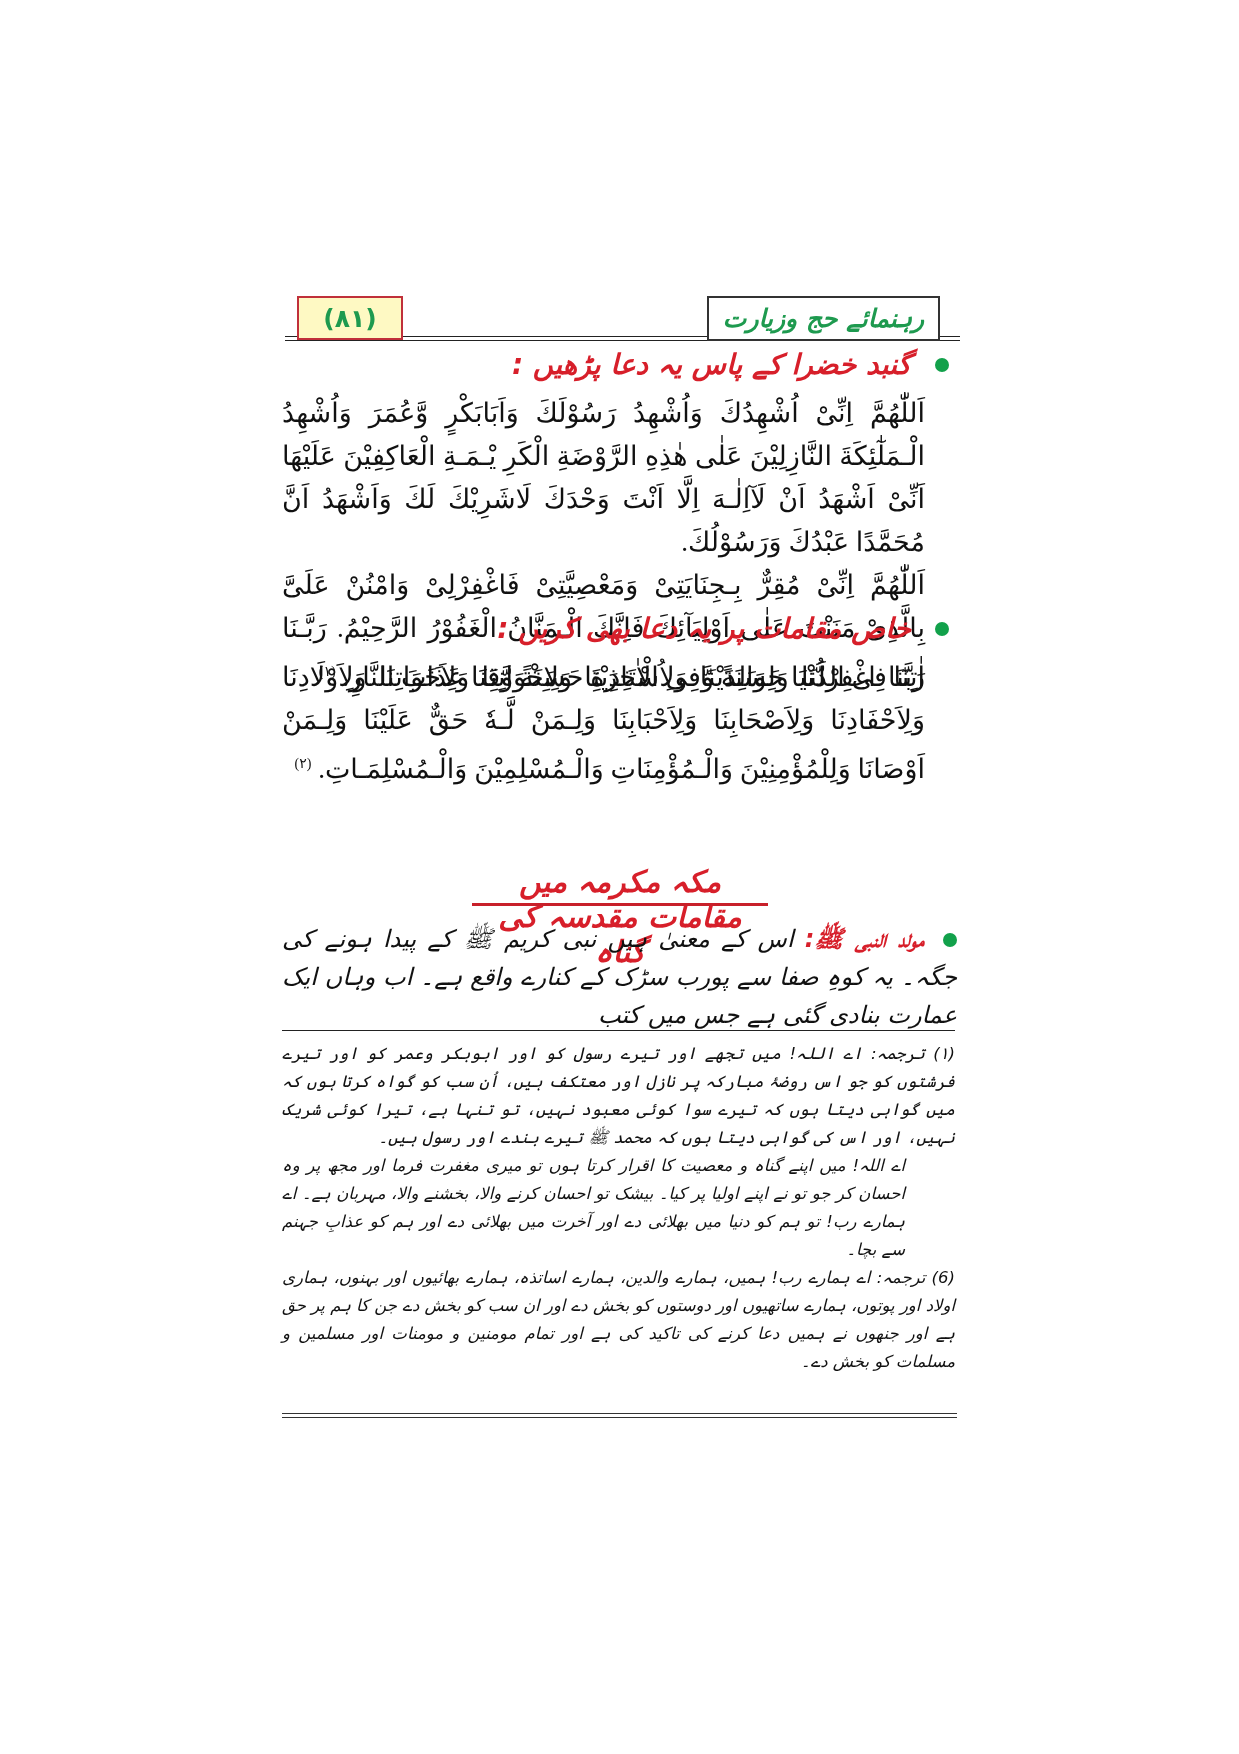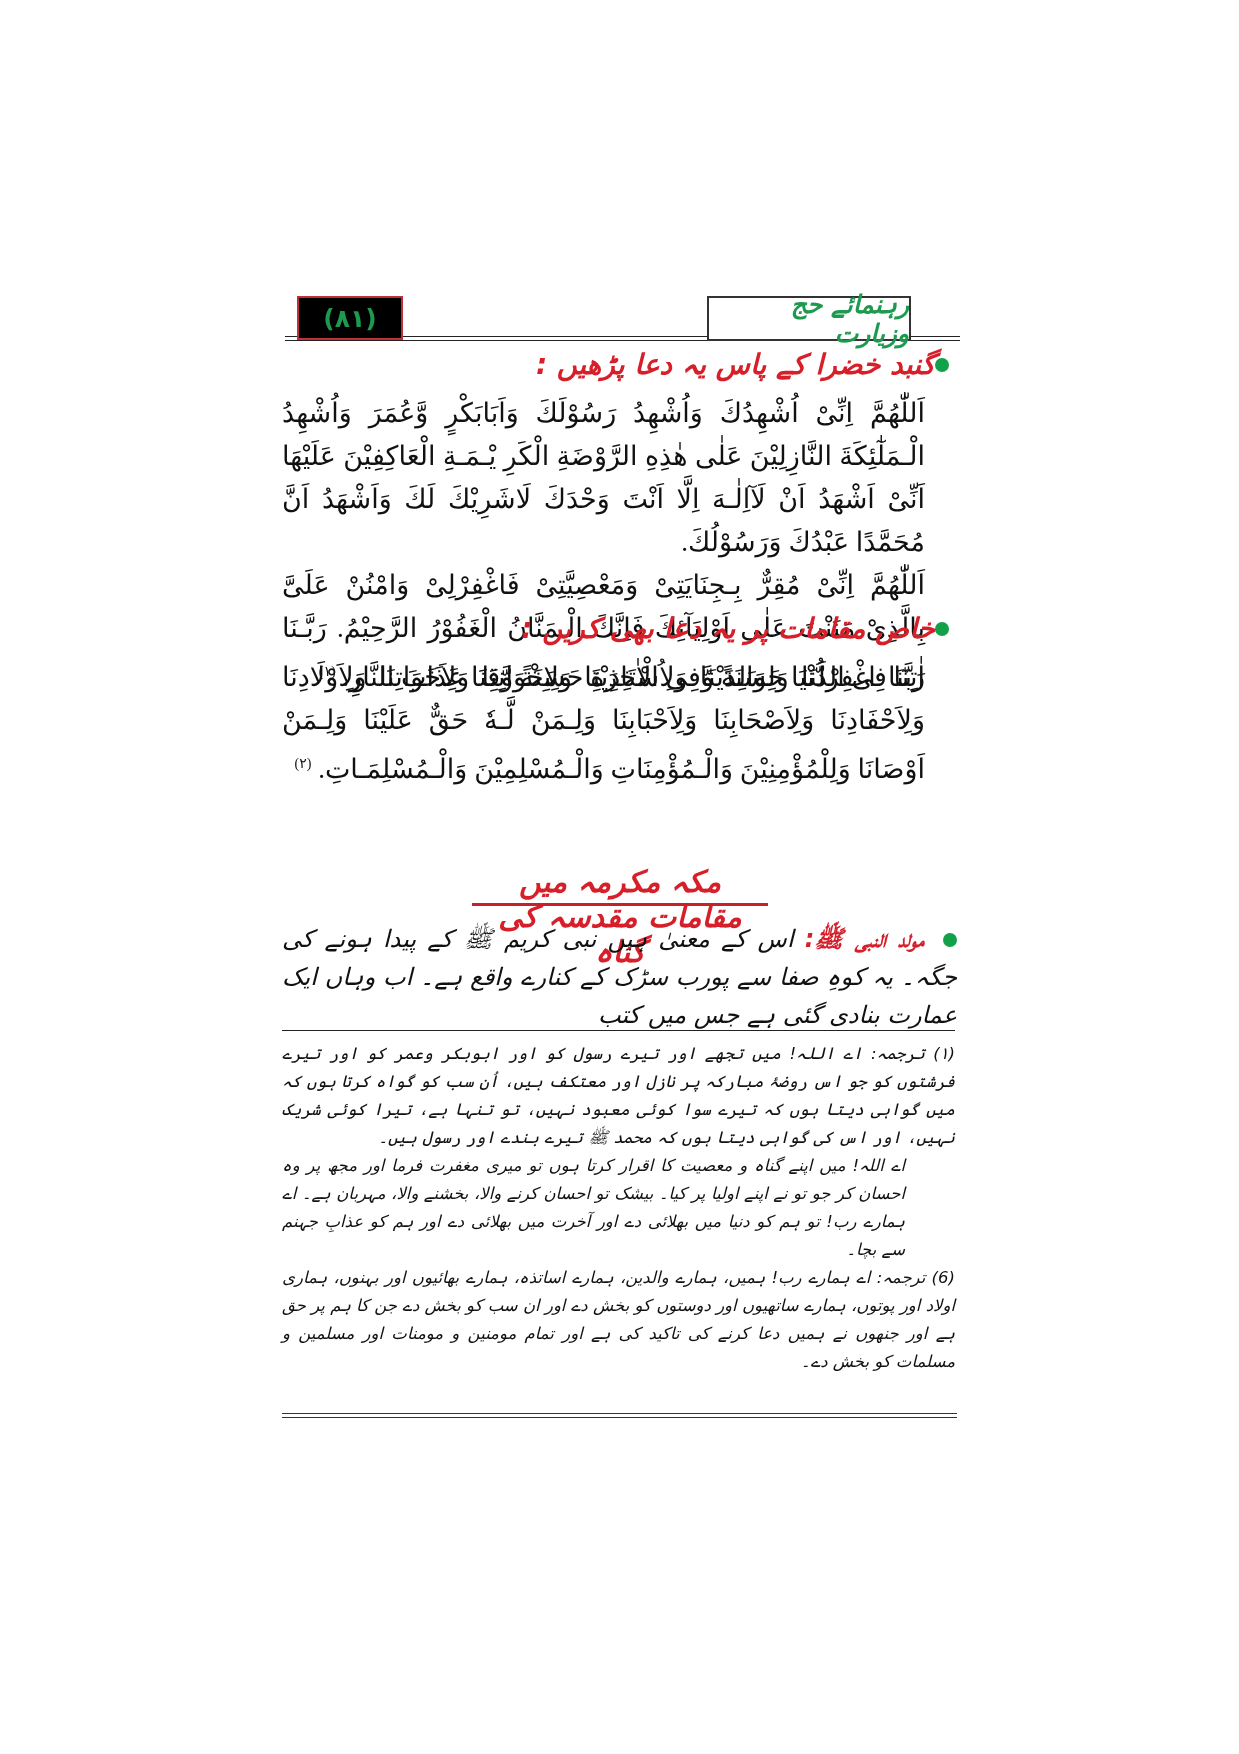--- a/index.html
+++ b/index.html
@@ -5,29 +5,29 @@
   html, body { margin: 0; padding: 0; background: #ffffff; }
   body { width: 1239px; height: 1754px; position: relative; overflow: hidden;
          font-family: "DejaVu Sans", sans-serif; color: #111; }
   .page { position: absolute; left: 0; top: 0; width: 1239px; height: 1754px; }
 
   
   .hdr-line { position: absolute; left: 285px; width: 675px; height: 0; border-top: 1.5px solid #222; }
   .hdr-line.l1 { top: 336px; }
   .hdr-line.l2 { top: 340px; }
   .page-box { position: absolute; left: 297px; top: 296px; width: 106px; height: 44px;
-              border: 2px solid #c0303a; background: #000000; box-sizing: border-box;
+              border: 2px solid #c0303a; background: #fef9c3; box-sizing: border-box;
               display: flex; align-items: center; justify-content: center;
               color: #1e9a4f; font-weight: bold; font-size: 25px; }
-  .title-box { position: absolute; left: 707px; top: 296px; width: 204px; height: 45px;
+  .title-box { position: absolute; left: 707px; top: 296px; width: 233px; height: 45px;
                border: 2px solid #333; background: #fff; box-sizing: border-box;
                display: flex; align-items: center; justify-content: center; direction: rtl;
                color: #1e9a4f; font-weight: bold; font-size: 25px; font-style: italic; }
   .heading { position: absolute; direction: rtl; color: #d71f2a; font-weight: bold; font-style: italic;
-             font-size: 28px; display: flex; align-items: center; gap: 0; white-space: nowrap; }
+             font-size: 28px; display: flex; align-items: center; gap: 24px; white-space: nowrap; }
   .bullet { width: 14px; height: 14px; border-radius: 50%; background: #12a14b; display: inline-block; flex: none; }
   .arabic { position: absolute; left: 282px; width: 675px; direction: rtl; text-align: justify;
             text-align-last: right; font-family: Liberation Serif, serif; font-size: 27px;
             line-height: 43px; color: #111; }
   .arabic p { margin: 0; }
   .arabic .indent { padding-right: 32px; }
   sup.fn { font-size: 14px; vertical-align: super; }
 
   .section-title { position: absolute; left: 480px; top: 864px; width: 280px; text-align: center;
                    direction: rtl; color: #d71f2a; font-weight: bold; font-size: 30px; font-style: italic; }

